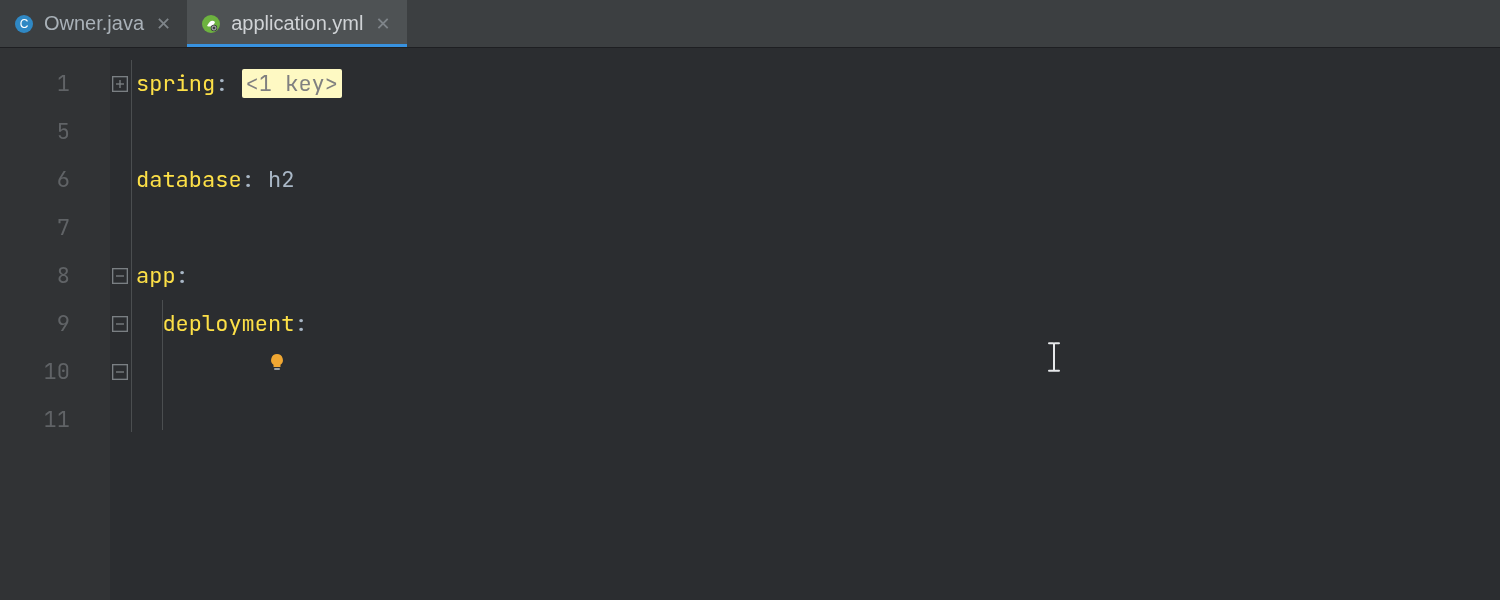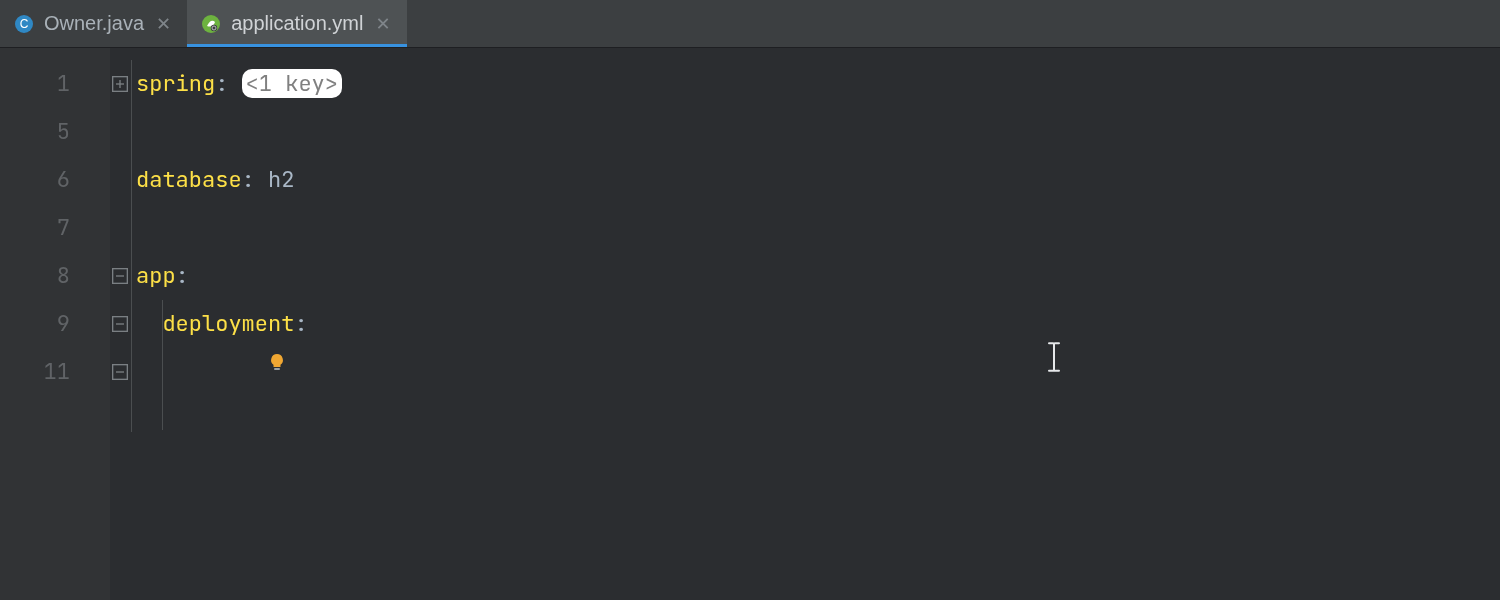--- a/index.html
+++ b/index.html
@@ -108,21 +108,21 @@
     position: relative;
   }
   .line {
     height: 48px;
     line-height: 48px;
     white-space: pre;
     position: relative;
   }
   .k-key { color: #fde047; }
   .k-val { color: #a9b7c6; }
-  .k-fold { color: #808080; background: #ffffff; border-radius: 10px; padding: 0 4px; }
+  .k-fold { color: #808080; background: #fef9c3; border-radius: 2px; padding: 0 4px; }
   .k-url { color: #a9b7c6; text-decoration: underline; text-decoration-color: #646a6e; }
   .line.curr {
     background: #323232;
   }
   .line.curr::before {
     content: "";
     position: absolute;
     left: -136px; right: 0; top: 0; bottom: 0;
     background: #323232;
     z-index: -1;
@@ -174,20 +174,21 @@
 
 <div class="editor">
   <div class="gutter">
     <div class="lnums">
       <div class="lnum">1</div>
       <div class="lnum">5</div>
       <div class="lnum">6</div>
       <div class="lnum">7</div>
       <div class="lnum">8</div>
       <div class="lnum">9</div>
+      <div class="lnum">10</div>
       <div class="lnum">11</div>
     </div>
   </div>
 
   <div class="foldcol">
     <div class="fold">
       <svg viewBox="0 0 12 12">
           <rect x="0.5" y="0.5" width="11" height="11" fill="none" stroke="#7a7f83"></rect>
           <line x1="3" y1="6" x2="9" y2="6" stroke="#7a7f83"></line>
           <line x1="6" y1="3" x2="6" y2="9" stroke="#7a7f83"></line>

